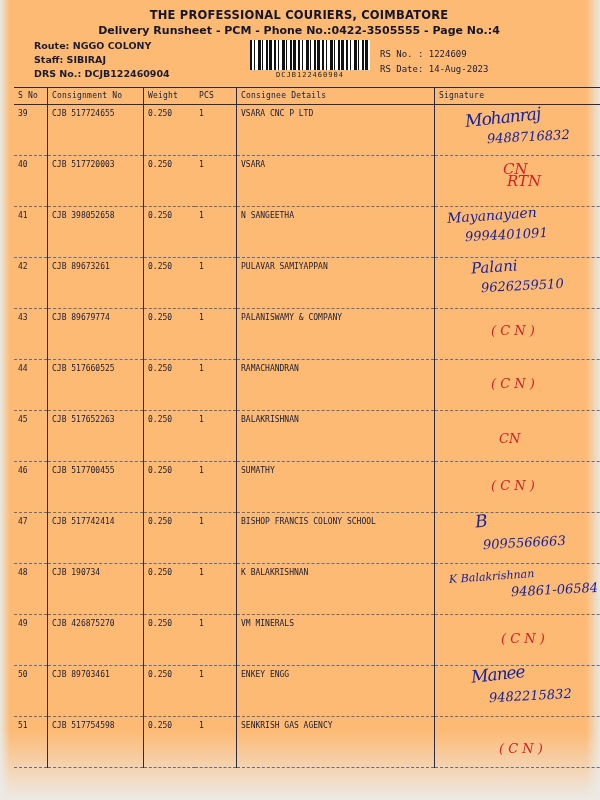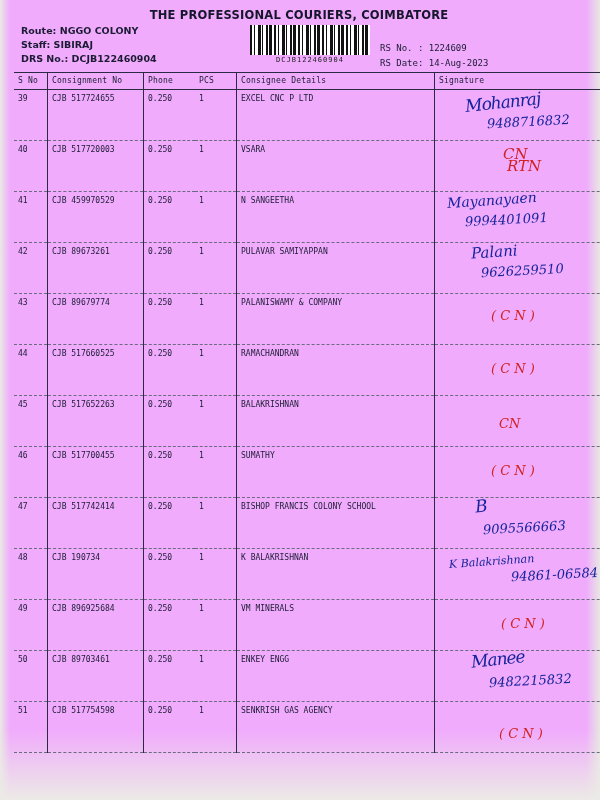--- a/index.html
+++ b/index.html
@@ -11,21 +11,21 @@
     height: 800px;
     background: #ffffff;
     font-family: "DejaVu Sans Mono", monospace;
     color: #1a1a2e;
     overflow: hidden;
   }
   .page {
     position: relative;
     width: 600px;
     height: 800px;
-    background: #f0abfc;
+    background: #fdba74;
   }
   
   .scan-edge-left {
     position: absolute;
     left: 0; top: 0; bottom: 0;
     width: 10px;
     background: linear-gradient(to right, #e9e9e4, rgba(255,255,255,0));
   }
   .scan-edge-right {
     position: absolute;
@@ -65,21 +65,21 @@
     color: #15152b;
   }
 
   .header-grid {
     position: relative;
     height: 46px;
     margin-top: 2px;
   }
   .hdr-left {
     position: absolute;
-    left: 7px;
+    left: 20px;
     top: 0;
     font-family: "DejaVu Sans", sans-serif;
     font-size: 9.5px;
     line-height: 14px;
     font-weight: bold;
     color: #1b1b33;
   }
   .hdr-left .lbl { font-weight: bold; }
   .hdr-left .val { font-weight: bold; }
 
@@ -106,21 +106,21 @@
     text-align: center;
     font-size: 7px;
     letter-spacing: 1px;
     color: #222;
     margin-top: 1px;
   }
 
   .hdr-right {
     position: absolute;
     left: 366px;
-    top: 17px;
+    top: 8px;
     font-family: "DejaVu Sans Mono", monospace;
     font-size: 9px;
     line-height: 15px;
     color: #1b1b33;
   }
 
   table.runsheet {
     width: 570px;
     border-collapse: collapse;
     margin-top: 2px;
@@ -199,20 +199,21 @@
 <body>
 
 <div class="page">
   <div class="scan-edge-left"></div>
   <div class="scan-edge-right"></div>
   <div class="scan-edge-bottom"></div>
 
   <div class="doc">
 
     <div class="company-title">THE PROFESSIONAL COURIERS, COIMBATORE</div>
+    <div class="subtitle">Delivery Runsheet - PCM - Phone No.:0422-3505555 - Page No.:4</div>
 
     <div class="header-grid">
       <div class="hdr-left">
         <div>
           <span class="lbl">Route:</span>
           <span class="val">NGGO COLONY</span>
         </div>
         <div>
           <span class="lbl">Staff:</span>
           <span class="val">SIBIRAJ</span>
@@ -238,55 +239,55 @@
           <span>14-Aug-2023</span>
         </div>
       </div>
     </div>
 
     <table class="runsheet">
       <thead>
         <tr>
           <th class="col-no">S No</th>
           <th class="col-cons">Consignment No</th>
-          <th class="col-weight">Phone</th>
+          <th class="col-weight">Weight</th>
           <th class="col-pcs">PCS</th>
           <th class="col-det">Consignee Details</th>
           <th class="col-sign">Signature</th>
         </tr>
       </thead>
       <tbody>
 
         <tr class="row">
           <td class="col-no">39</td>
           <td class="col-cons">CJB 517724655</td>
           <td class="col-weight">0.250</td>
           <td class="col-pcs">1</td>
-          <td class="col-det">EXCEL CNC P LTD</td>
+          <td class="col-det">VSARA CNC P LTD</td>
           <td class="col-sign sig-cell">
             <span class="sig scrawl ink" style="left:30px; top:2px;">Mohanraj</span>
             <span class="sig num ink" style="left:52px; top:24px;">9488716832</span>
           </td>
         </tr>
 
         <tr class="row">
           <td class="col-no">40</td>
           <td class="col-cons">CJB 517720003</td>
           <td class="col-weight">0.250</td>
           <td class="col-pcs">1</td>
           <td class="col-det">VSARA</td>
           <td class="col-sign sig-cell">
             <span class="sig cn" style="left:68px; top:4px; font-size:15px;">CN</span>
             <span class="sig cn" style="left:72px; top:16px; font-size:15px;">RTN</span>
           </td>
         </tr>
 
         <tr class="row">
           <td class="col-no">41</td>
-          <td class="col-cons">CJB 459970529</td>
+          <td class="col-cons">CJB 398052658</td>
           <td class="col-weight">0.250</td>
           <td class="col-pcs">1</td>
           <td class="col-det">N SANGEETHA</td>
           <td class="col-sign sig-cell">
             <span class="sig cursive ink" style="left:12px; top:0px; font-size:14px;">Mayanayaen</span>
             <span class="sig num ink" style="left:30px; top:20px;">9994401091</span>
           </td>
         </tr>
 
         <tr class="row">
@@ -364,21 +365,21 @@
           <td class="col-pcs">1</td>
           <td class="col-det">K BALAKRISHNAN</td>
           <td class="col-sign sig-cell">
             <span class="sig cursive ink" style="left:14px; top:6px; font-size:11px;">K Balakrishnan</span>
             <span class="sig num ink" style="left:76px; top:18px;">94861-06584</span>
           </td>
         </tr>
 
         <tr class="row">
           <td class="col-no">49</td>
-          <td class="col-cons">CJB 896925684</td>
+          <td class="col-cons">CJB 426875270</td>
           <td class="col-weight">0.250</td>
           <td class="col-pcs">1</td>
           <td class="col-det">VM MINERALS</td>
           <td class="col-sign sig-cell">
             <span class="sig cn" style="left:66px; top:16px;">( C N )</span>
           </td>
         </tr>
 
         <tr class="row">
           <td class="col-no">50</td>

